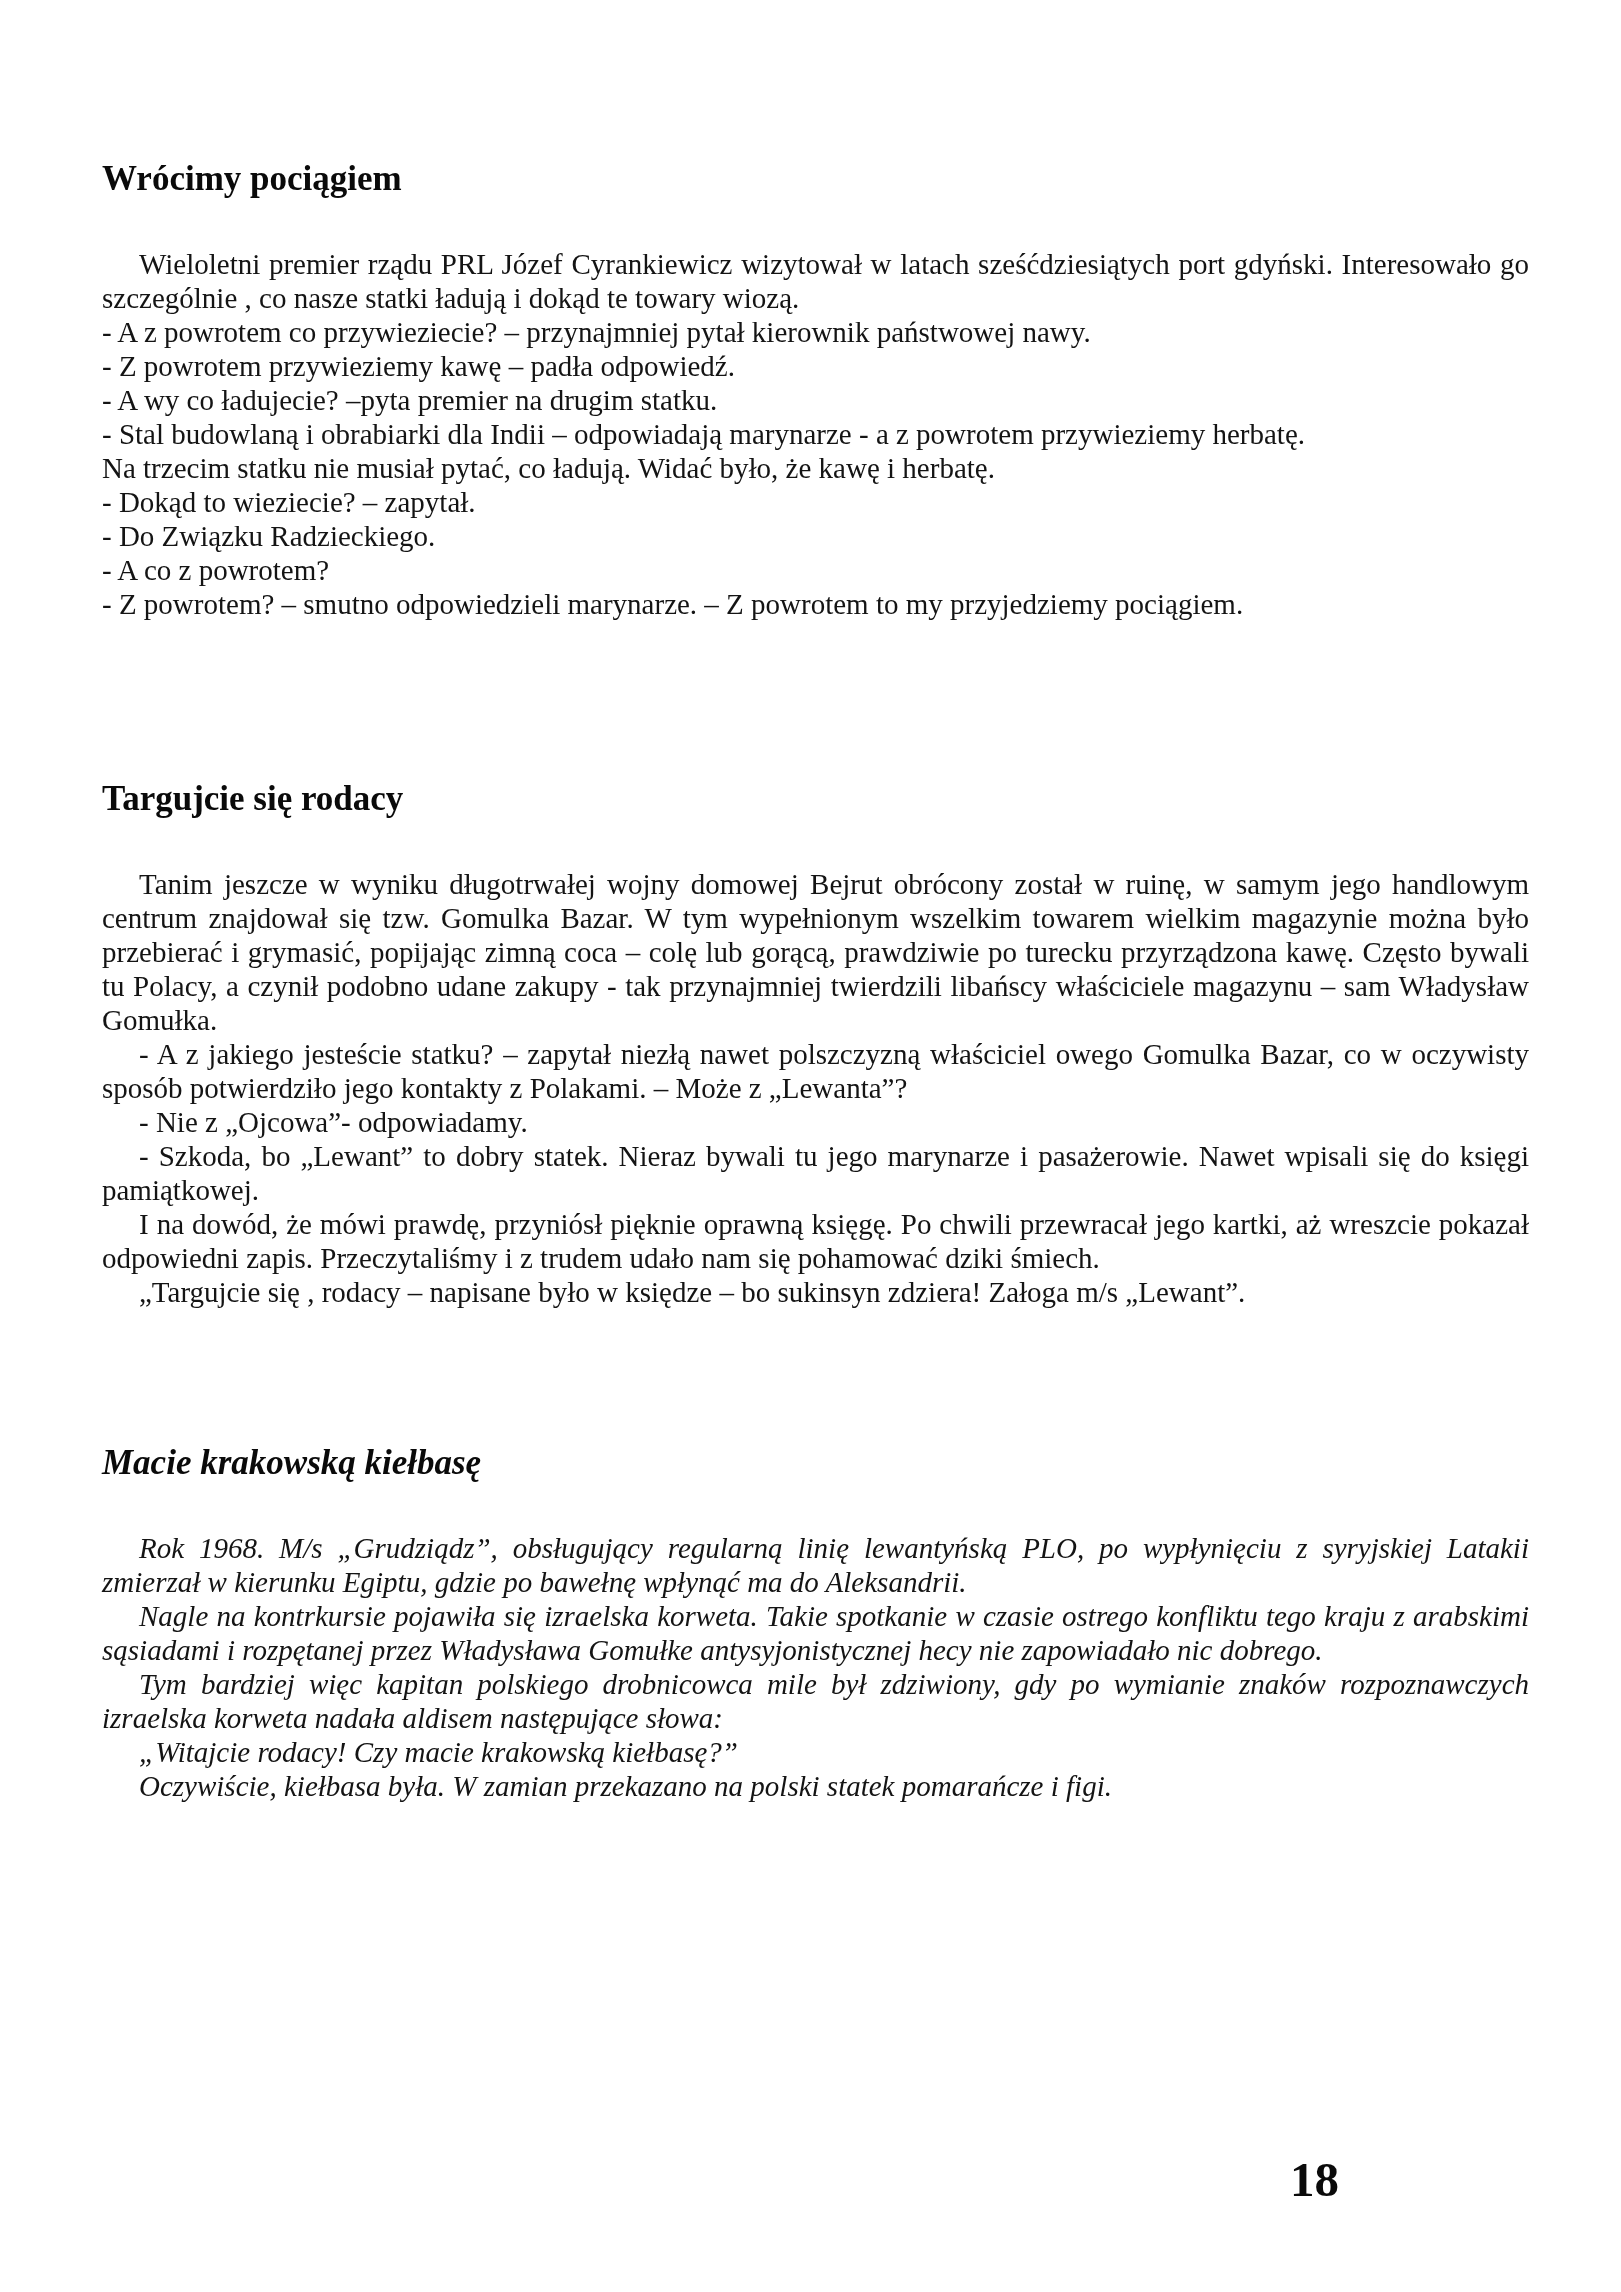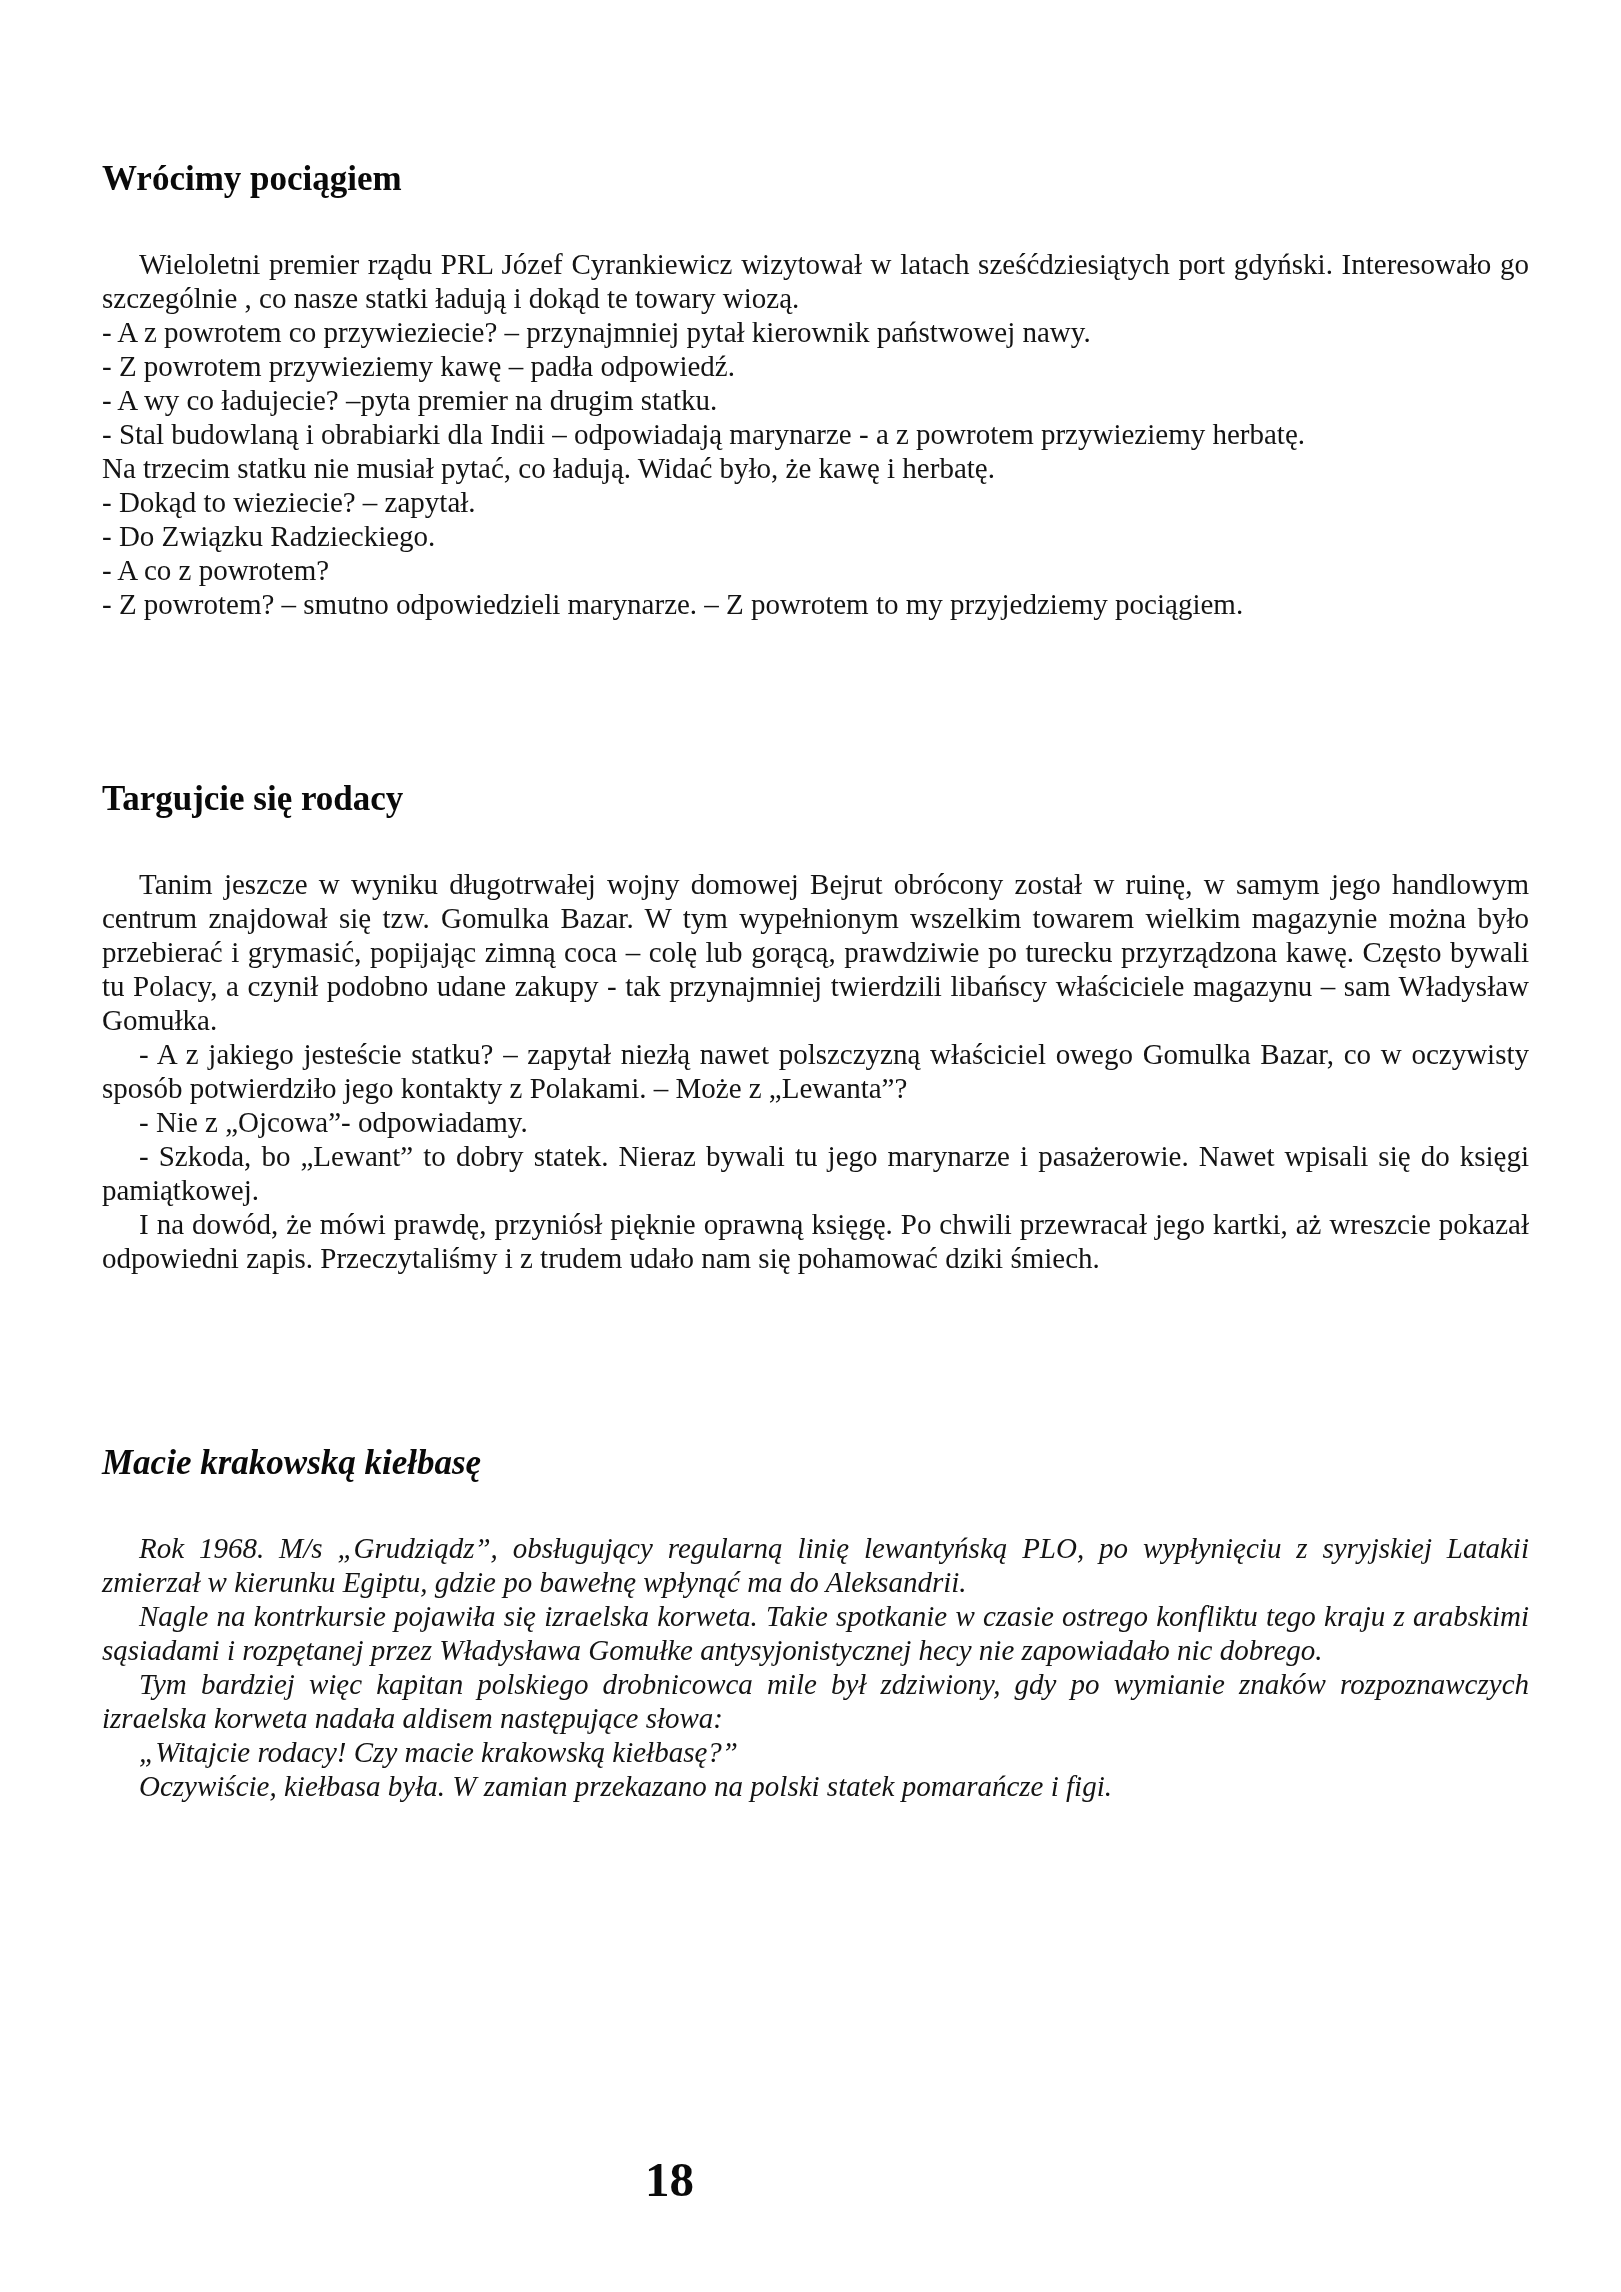--- a/index.html
+++ b/index.html
@@ -49,21 +49,21 @@
       text-indent: 37px;
     }
     .para.nojust {
       text-align: left;
     }
     .page-number {
       position: absolute;
       left: 0;
       width: 1339px;
       top: 2152px;
-      text-align: center;
+      text-align: right;
       font-family: "Liberation Serif", "DejaVu Serif", serif;
       font-weight: bold;
       font-size: 49px;
       line-height: 55px;
       color: #0a0a0a;
     }
   </style>
 </head>
 <body>
 
@@ -86,20 +86,21 @@
   </div>
 
   <div class="section" style="top:779px;">
     <h2 class="heading">Targujcie się rodacy</h2>
     <div class="body-text" style="margin-top:49px;">
       <p class="para indent">Tanim jeszcze w wyniku długotrwałej wojny domowej Bejrut obrócony został w ruinę, w samym jego handlowym centrum znajdował się tzw. Gomulka Bazar. W tym wypełnionym wszelkim towarem wielkim magazynie można było przebierać i grymasić, popijając zimną coca – colę lub gorącą, prawdziwie po turecku przyrządzona kawę. Często bywali tu Polacy, a czynił podobno udane zakupy  - tak przynajmniej twierdzili libańscy właściciele magazynu – sam Władysław Gomułka.</p>
       <p class="para indent">- A z jakiego jesteście statku? – zapytał niezłą nawet polszczyzną właściciel owego Gomulka Bazar, co w oczywisty sposób potwierdziło jego kontakty z Polakami. – Może z „Lewanta”?</p>
       <p class="para indent">- Nie z „Ojcowa”- odpowiadamy.</p>
       <p class="para indent">- Szkoda, bo „Lewant” to dobry statek. Nieraz bywali tu jego marynarze i pasażerowie. Nawet wpisali się do księgi pamiątkowej.</p>
       <p class="para indent">I na dowód, że mówi prawdę, przyniósł pięknie oprawną księgę. Po chwili przewracał jego kartki, aż wreszcie pokazał odpowiedni zapis. Przeczytaliśmy i z trudem udało nam się pohamować dziki śmiech.</p>
+      <p class="para indent">„Targujcie się , rodacy – napisane było w księdze – bo sukinsyn zdziera! Załoga m/s „Lewant”.</p>
     </div>
   </div>
 
   <div class="section" style="top:1443px;font-style:italic;">
     <h2 class="heading">Macie krakowską kiełbasę</h2>
     <div class="body-text" style="margin-top:49px;">
       <p class="para indent">Rok 1968. M/s „Grudziądz”, obsługujący regularną linię lewantyńską PLO, po wypłynięciu z syryjskiej Latakii zmierzał w kierunku Egiptu, gdzie po bawełnę wpłynąć ma do Aleksandrii.</p>
       <p class="para indent">Nagle na kontrkursie pojawiła się izraelska korweta. Takie spotkanie w czasie ostrego konfliktu tego kraju z arabskimi sąsiadami i rozpętanej przez Władysława Gomułke antysyjonistycznej hecy nie zapowiadało nic dobrego.</p>
       <p class="para indent">Tym bardziej więc kapitan polskiego drobnicowca mile był zdziwiony, gdy po wymianie znaków rozpoznawczych izraelska korweta nadała aldisem następujące słowa:</p>
       <p class="para indent">„Witajcie rodacy! Czy macie krakowską kiełbasę?”</p>

